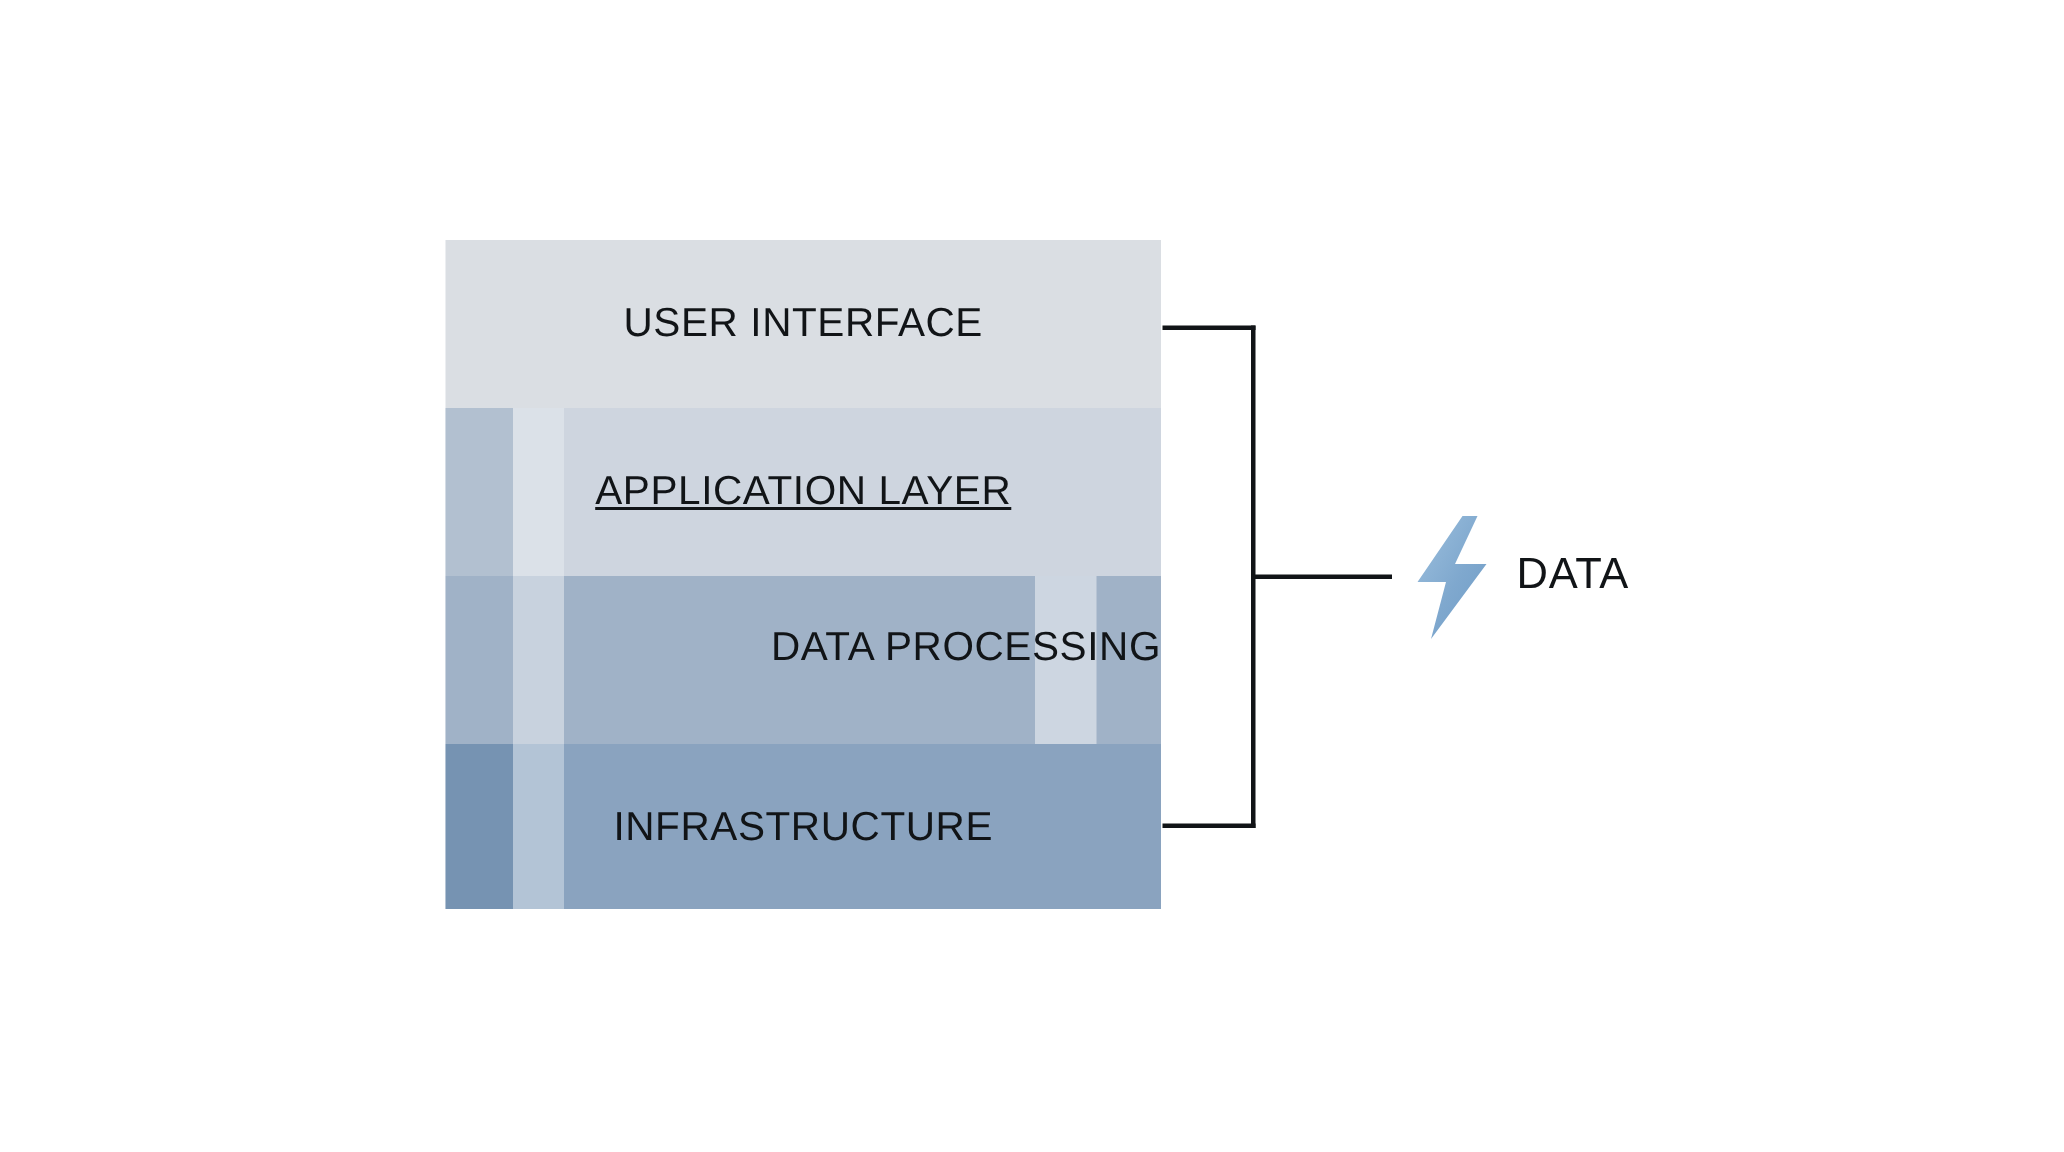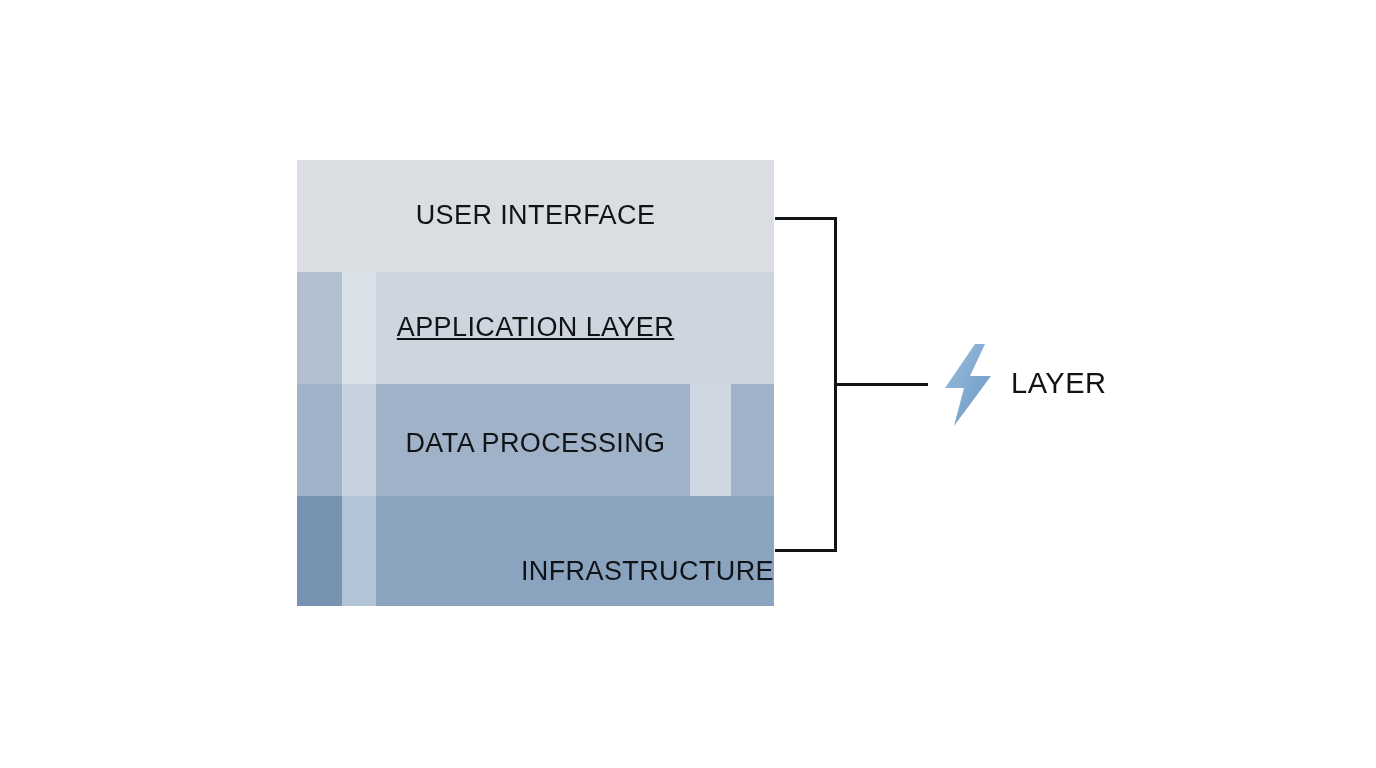--- a/index.html
+++ b/index.html
@@ -88,22 +88,22 @@
     left: 0;
     width: 477px;
     text-align: center;
     color: #111417;
     font-size: 27px;
     letter-spacing: 0.4px;
     white-space: nowrap;
   }
   .lbl-0 { top: 40px;  }
   .lbl-1 { top: 152px; text-decoration: underline; }
-  .lbl-2 { top: 268px; }
-  .lbl-3 { top: 396px; text-align: right; }
+  .lbl-2 { top: 256px; text-align: right; }
+  .lbl-3 { top: 376px; }
 
   
   #bracket {
     position: absolute;
     left: 770px;
     top: 210px;
     width: 170px;
     height: 350px;
   }
   .br-line { position: absolute; background: #111417; }
@@ -171,15 +171,15 @@
         <linearGradient id="boltGrad" x1="0" y1="0" x2="1" y2="1">
           <stop offset="0%" stop-color="#9dc0de"></stop>
           <stop offset="55%" stop-color="#7fa8ce"></stop>
           <stop offset="100%" stop-color="#6f9cc6"></stop>
         </linearGradient>
       </defs>
       <path d="M33 0 L3 44 L22 44 L12 82 L49 32 L28 32 L43 0 Z" fill="url(#boltGrad)"></path>
     </svg>
   </div>
 
-  <div id="speed-label">LAYER</div>
+  <div id="speed-label">DATA</div>
 
 </div>
 
 </body></html>

